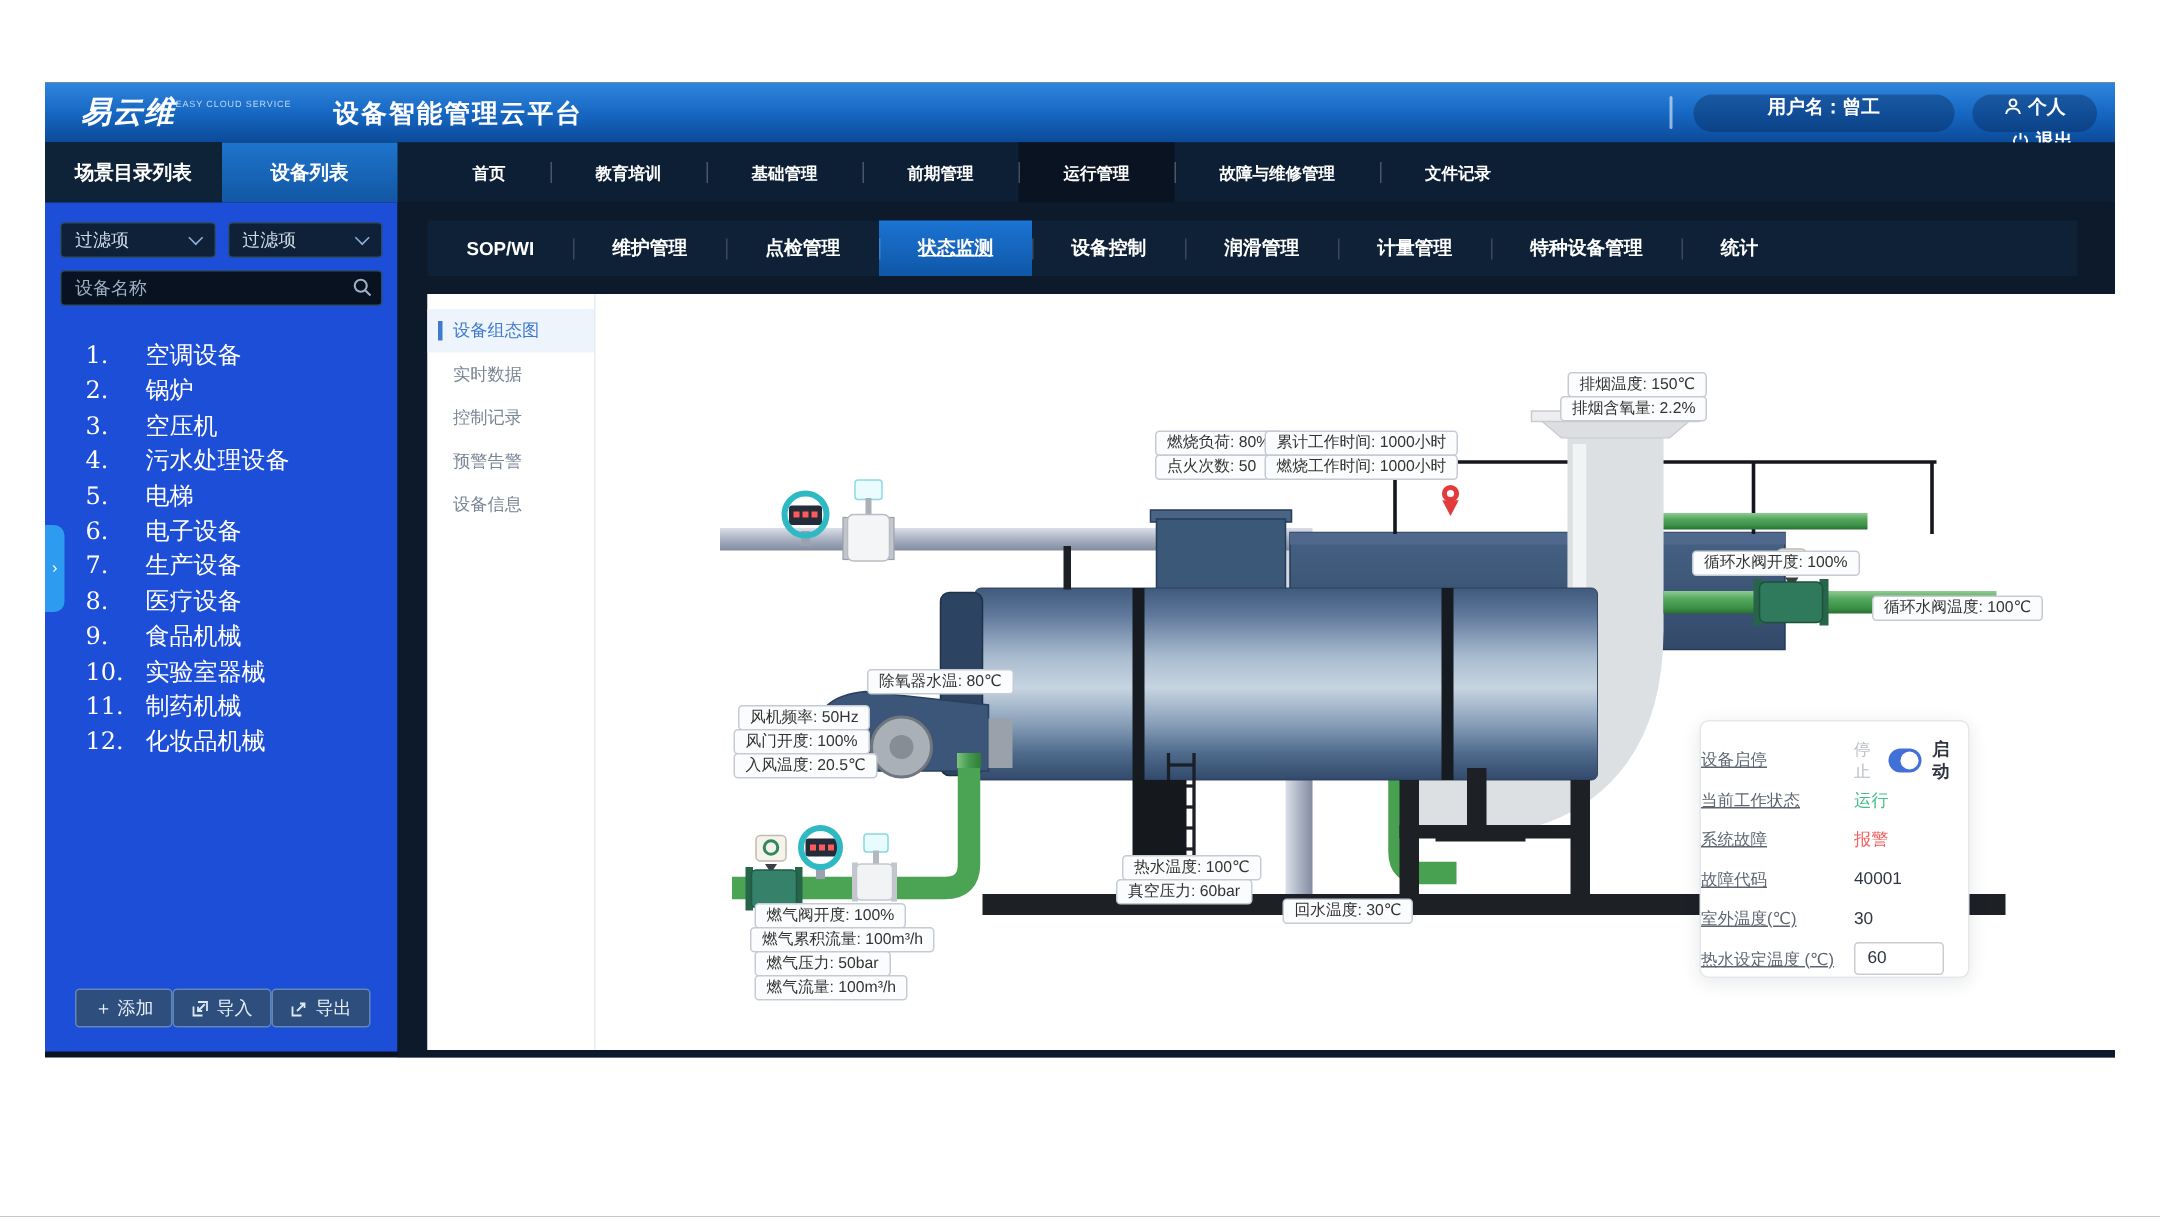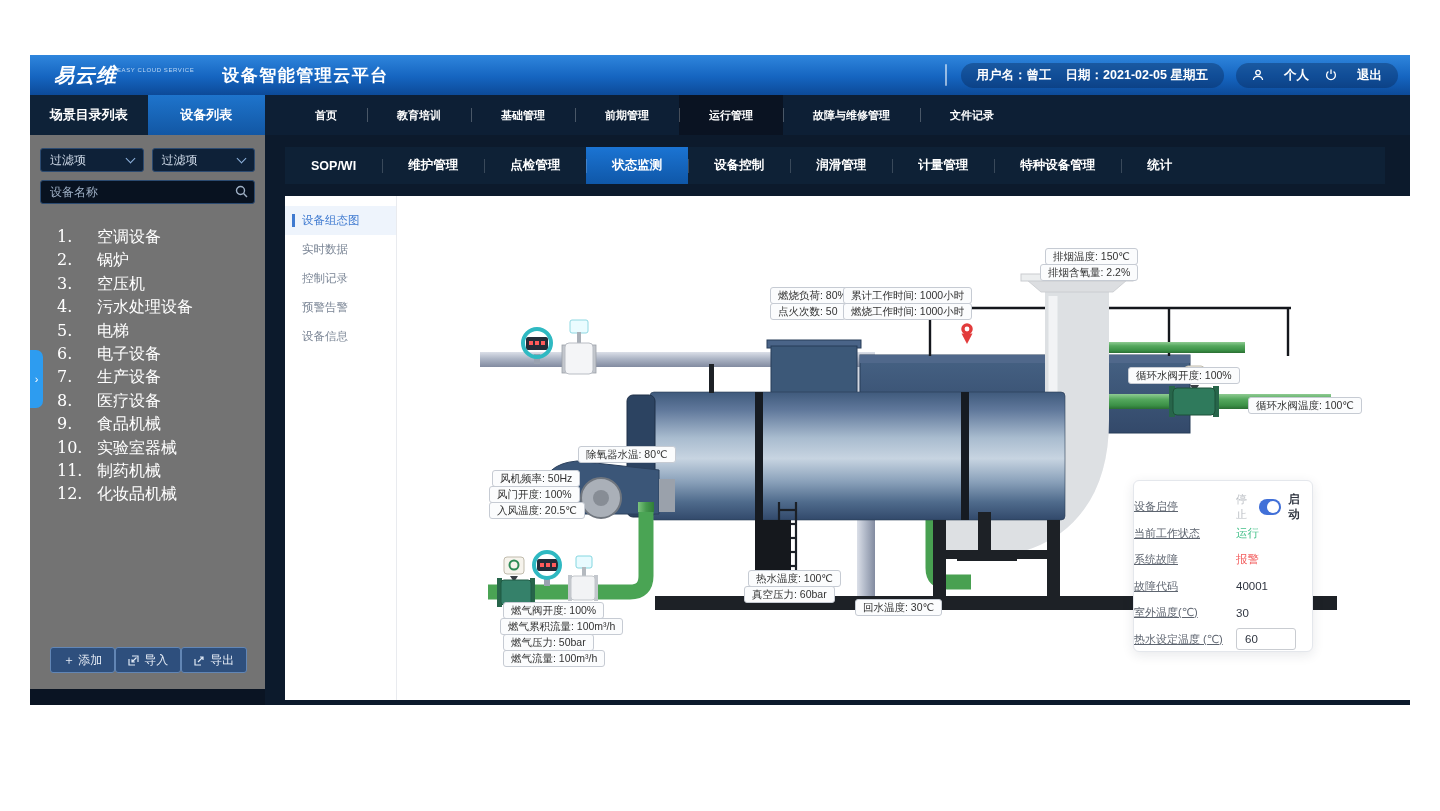--- a/index.html
+++ b/index.html
@@ -10,39 +10,39 @@
   .hdr{position:absolute;top:0;left:0;right:0;height:40px;
     background:linear-gradient(180deg,#2f86dd 0%,#1565c0 55%,#0c4a98 100%);
     display:flex;align-items:center;padding:0 12px 0 24px;box-sizing:border-box;}
   .logo{display:flex;flex-direction:row;line-height:1;margin-right:28px;}
   .logo .t{font-size:20px;font-weight:bold;color:#fff;font-style:italic;letter-spacing:1px;}
   .logo .s{font-size:6px;color:#bcd8f5;letter-spacing:.6px;margin-top:2px;}
   .htitle{color:#fff;font-size:17px;font-weight:bold;letter-spacing:1.5px;}
   .hspace{flex:1;}
   .hdiv{width:2px;height:22px;background:rgba(255,255,255,.55);margin:0 14px;border-radius:1px;}
   .pill{background:rgba(9,38,82,.38);border-radius:13px;height:25px;display:flex;align-items:center;
-    padding:0 16px;color:#fff;font-size:12.5px;font-weight:bold;gap:14px;}
+    padding:0 16px;color:#fff;font-size:12.5px;font-weight:bold;gap:14px;flex-direction:column;}
   .pill.actions{margin-left:12px;cursor:pointer;gap:6px;}
-  .aitem{display:flex;align-items:center;gap:20px;}
+  .aitem{display:flex;align-items:center;gap:4px;}
   .aitem+.aitem{margin-left:10px;}
 
   
   .band{position:absolute;top:40px;left:0;right:0;height:40px;background:#0d1f35;display:flex;}
   .tabs{width:235px;display:flex;}
   .tab{flex:1;display:flex;align-items:center;justify-content:center;color:#fff;font-size:13px;
     font-weight:bold;background:#0e2238;cursor:pointer;}
   .tab.active{background:linear-gradient(180deg,#1e74cc,#1257a4);}
   .mainnav{flex:1;display:flex;align-items:stretch;padding-left:20px;}
   .mnav{display:flex;align-items:center;padding:0 30px;color:#fff;font-size:11px;font-weight:bold;
     position:relative;cursor:pointer;}
   .mnav+.mnav::before{content:"";position:absolute;left:0;top:13px;height:14px;width:1px;background:rgba(255,255,255,.25);}
   .mnav.active{background:#0a1322;}
 
   
-  .sidebar{position:absolute;top:80px;left:0;width:235px;bottom:16px;background:#737373;}
+  .sidebar{position:absolute;top:80px;left:0;width:235px;bottom:4px;background:#1d4ed8;}
   .filters{display:flex;gap:8px;margin:13px 10px 0 10px;}
   .select{flex:1;height:24px;background:#0e2138;border:1px solid #2b4a70;border-radius:3px;color:#cfdae8;
     font-size:12px;display:flex;align-items:center;justify-content:space-between;padding:0 9px;cursor:pointer;box-sizing:border-box;}
   .caret{width:6px;height:6px;border-right:1.5px solid #8fb3dd;border-bottom:1.5px solid #8fb3dd;
     transform:rotate(45deg);margin-top:-3px;}
   .searchwrap{margin:8px 10px 0;position:relative;}
   input.search{width:100%;box-sizing:border-box;height:24px;background:#081220;border:1px solid #2b4a70;
     border-radius:3px;color:#cfdae8;font-size:12px;padding:0 26px 0 9px;outline:none;}
   input.search::placeholder{color:#9fb0c5;}
   .mag{position:absolute;right:7px;top:5px;}
@@ -56,21 +56,21 @@
   .collapse{position:absolute;left:0;top:295px;width:13px;height:58px;background:#2d9cf0;
     border-radius:0 7px 7px 0;color:#fff;display:flex;align-items:center;justify-content:center;
     font-size:11px;cursor:pointer;z-index:5;}
 
   
   .content{position:absolute;left:235px;top:80px;right:0;bottom:0;background:#0c1a2c;}
   .subnav{margin:12px 25px 0 20px;height:37px;display:flex;background:#0e2136;}
   .snav{display:flex;align-items:center;padding:0 26px;color:#fff;font-size:12.5px;font-weight:bold;
     position:relative;cursor:pointer;}
   .snav+.snav::before{content:"";position:absolute;left:0;top:12px;height:14px;width:1px;background:rgba(255,255,255,.18);}
-  .snav.active{background:linear-gradient(180deg,#1b74d3,#0f57a8);}
+  .snav.active{background:linear-gradient(180deg,#1b74d3,#0f57a8);text-decoration:underline;}
   .panel{position:absolute;left:20px;top:61px;width:1140px;height:504px;background:#fff;}
 
   .imenu{position:absolute;left:0;top:0;width:112px;height:100%;border-right:1px solid #e9ebef;
     padding-top:10px;box-sizing:border-box;background:#fff;z-index:3;}
   .imi{height:29px;display:flex;align-items:center;padding-left:17px;font-size:11.5px;color:#7a8595;
     cursor:pointer;position:relative;}
   .imi.active{color:#3f7ad0;background:#eef4fc;}
   .imi.active::before{content:"";position:absolute;left:7px;top:8px;width:3px;height:13px;background:#3f7ad0;}
 
   svg.diagram{position:absolute;left:0;top:0;z-index:1;pointer-events:none;}

